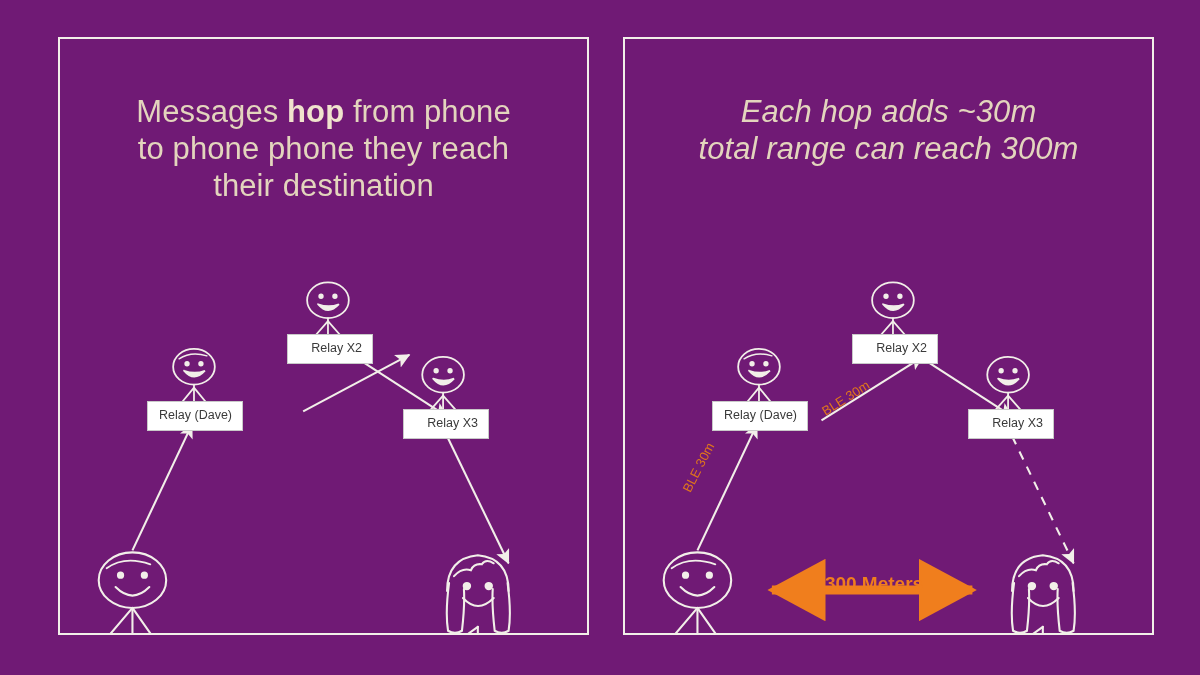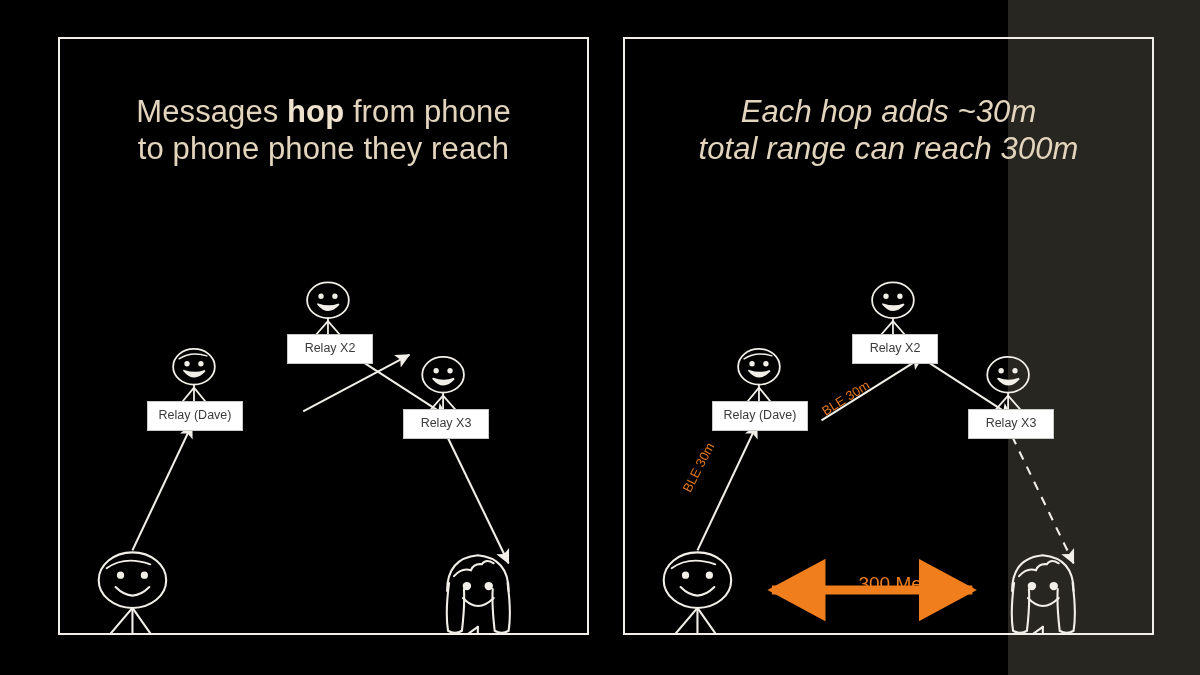--- a/index.html
+++ b/index.html
@@ -10,23 +10,23 @@
   body {
     width: 1200px;
     height: 675px;
     overflow: hidden;
     font-family: "Liberation Sans", sans-serif;
     position: relative;
   }
   #slide {
     position: absolute;
     left: 0; top: 0;
-    width: 1008px;
+    width: 1200px;
     height: 675px;
-    background: #000000;
+    background: #701a75;
   }
   .panel {
     position: absolute;
     border: 2px solid #f2efe9;
     box-sizing: border-box;
     overflow: hidden;
   }
   #panel-left  { left: 58px;  top: 37px; width: 531px; height: 598px; }
   #panel-right { left: 623px; top: 37px; width: 531px; height: 598px; }
 
@@ -58,53 +58,52 @@
 
   .node-label {
     position: absolute;
     background: #ffffff;
     color: #3a3a3a;
     font-size: 12.5px;
     line-height: 1;
     padding: 7px 10px 8px 10px;
     border: 1px solid #c9c9c9;
     box-sizing: border-box;
-    text-align: center;
+    text-align: right;
     white-space: nowrap;
     transform: translateX(-50%);
     font-family: "Liberation Sans", sans-serif;
   }
 
   .ble-label {
     position: absolute;
     color: #e0761c;
     font-size: 13px;
     font-weight: 400;
     white-space: nowrap;
     transform-origin: 0 50%;
   }
 
   .meters-label {
     position: absolute;
     color: #f07e1d;
     font-size: 19px;
-    font-weight: 400;
+    font-weight: 700;
     white-space: nowrap;
     transform: translateX(-50%);
-    margin-left: 32px;
   }
 </style>
 </head>
 <body>
 
 <div id="slide">
 
   <div class="panel" id="panel-left">
 
-    <div class="panel-title" id="title-left"><span>Messages </span><b>hop</b><span> from phone</span><br><span>to phone phone they reach</span><br></div>
+    <div class="panel-title" id="title-left"><span>Messages </span><b>hop</b><span> from phone</span><br><span>to phone phone they reach</span><br><span>their destination</span></div>
 
     <svg class="svg-layer" viewBox="0 0 531 598">
       <defs>
         <marker id="ah-l" markerWidth="9" markerHeight="9" refX="6.5" refY="3.4" orient="auto">
           <path d="M0,0 L7,3.4 L0,6.8 L1.6,3.4 Z" fill="#f2efe9"></path>
         </marker>
       </defs>
 
       <g fill="none" stroke="#f2efe9" stroke-width="2.1" stroke-linecap="round">
         <ellipse cx="73" cy="545" rx="34" ry="28"></ellipse>

